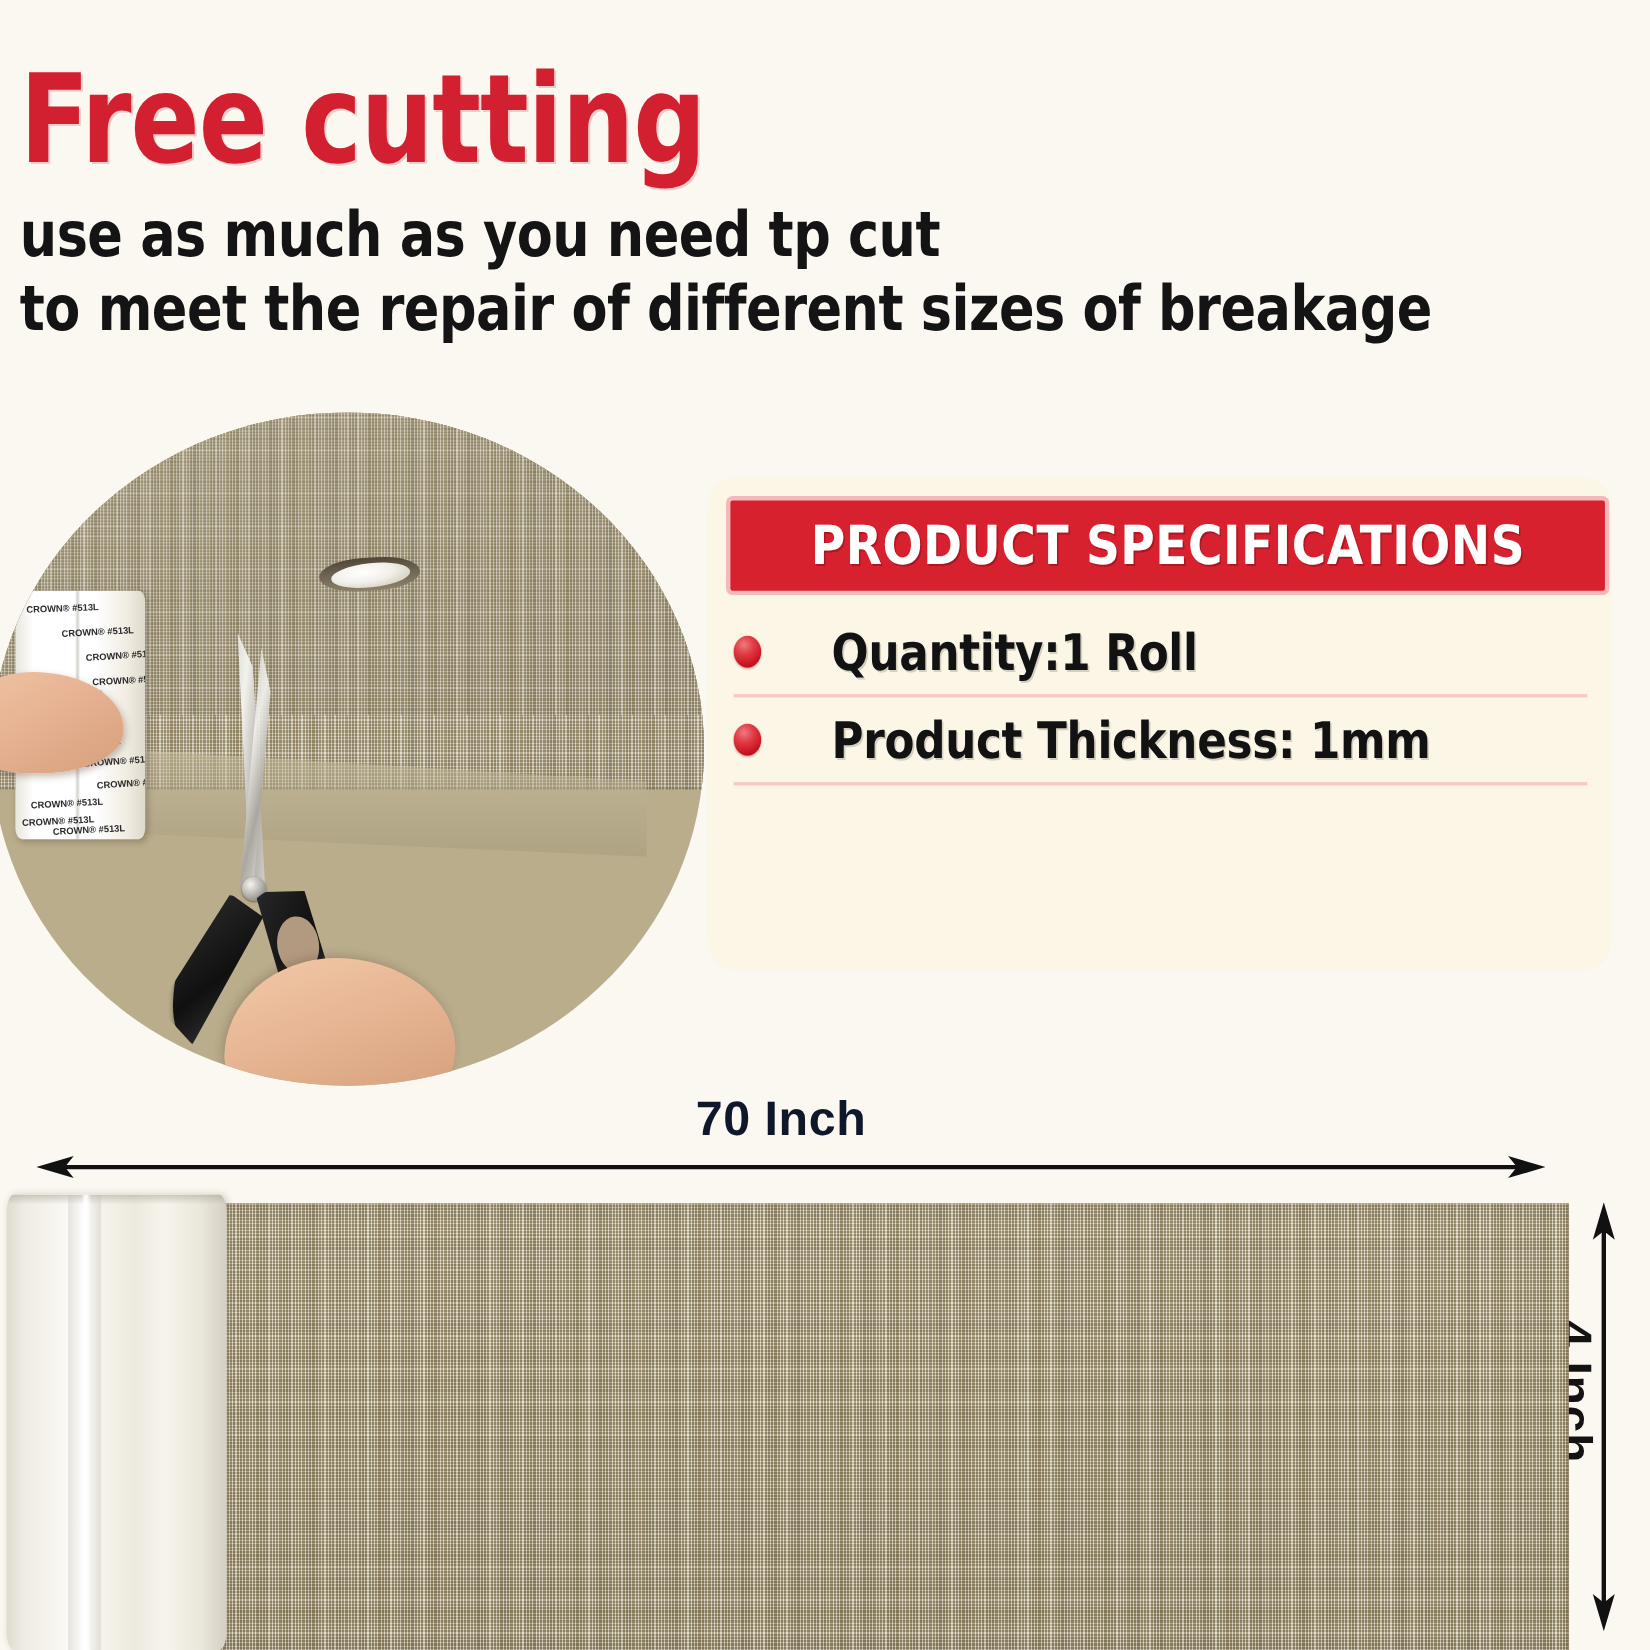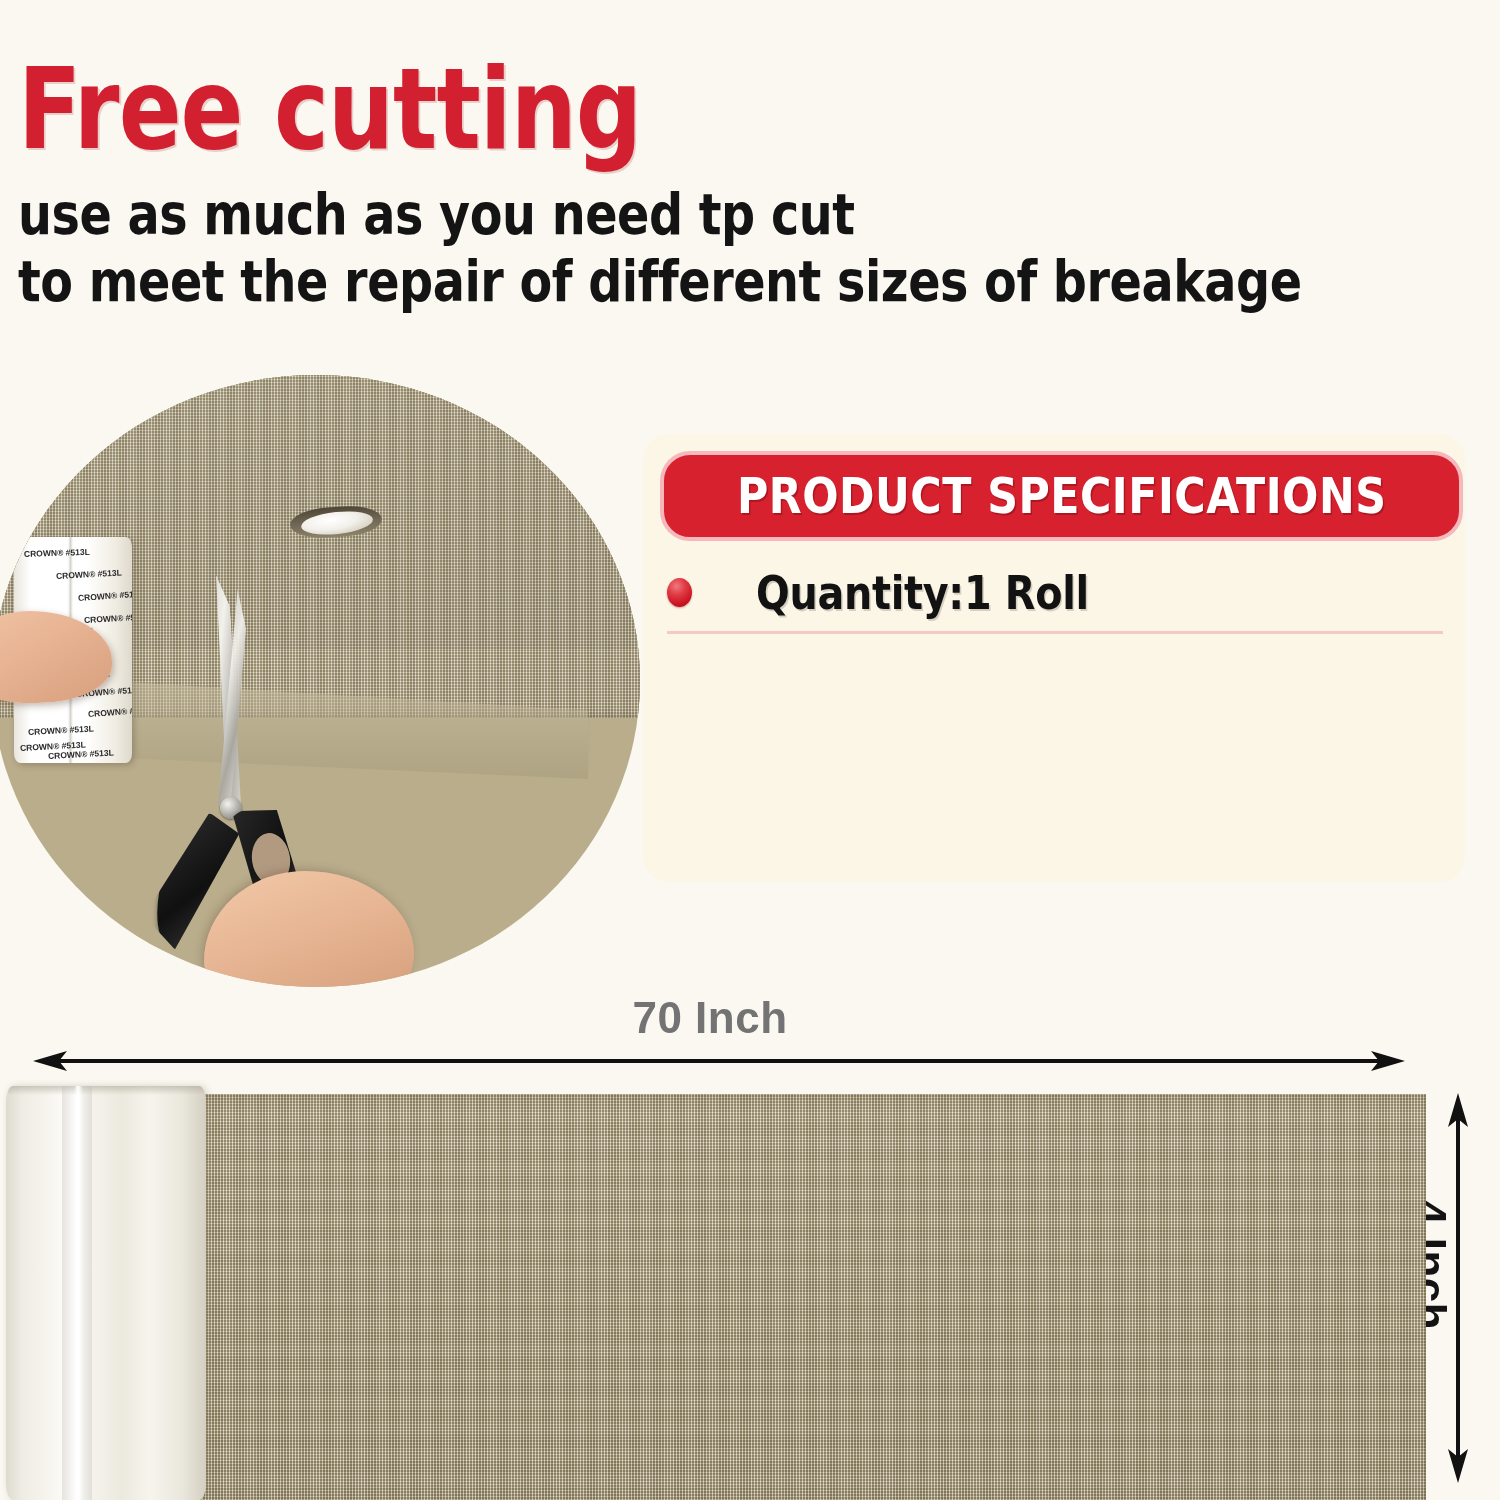--- a/index.html
+++ b/index.html
@@ -239,21 +239,21 @@
     border-radius: 26px;
   }
   #spec-banner {
     position: absolute;
     left: 17px;
     top: 17px;
     right: 2px;
     height: 90px;
     background: #d8212f;
     border: 4px solid #f5b9bd;
-    border-radius: 30px;
+    border-radius: 6px;
     box-sizing: border-box;
     display: flex;
     align-items: center;
     justify-content: center;
   }
   #spec-banner-title {
     font-family: "DejaVu Sans Condensed", "Liberation Sans Narrow", "Liberation Sans", sans-serif;
     font-weight: bold;
     font-size: 49px;
     color: #ffffff;
@@ -300,21 +300,21 @@
   
   #dim-top-label {
     position: absolute;
     left: 0;
     right: 0;
     top: 993px;
     text-align: center;
     font-family: "Liberation Sans", sans-serif;
     font-weight: bold;
     font-size: 44px;
-    color: #737373;
+    color: #0f172a;
     letter-spacing: 0.5px;
   }
   #dim-top-label span { position: relative; left: -40px; }
 
   #arrow-h {
     position: absolute;
     left: 33px;
     top: 1049px;
     width: 1372px;
     height: 24px;
@@ -451,20 +451,24 @@
 
   <div id="spec-panel">
     <div id="spec-banner">
       <div id="spec-banner-title">PRODUCT SPECIFICATIONS</div>
     </div>
     <div id="spec-list">
       <div class="spec-row">
         <div class="spec-bullet"></div>
         <div class="spec-text">Quantity:1 Roll</div>
       </div>
+      <div class="spec-row">
+        <div class="spec-bullet"></div>
+        <div class="spec-text">Product Thickness: 1mm</div>
+      </div>
     </div>
   </div>
 
   <div id="dim-top-label">
     <span>70 Inch</span>
   </div>
 
   <svg id="arrow-h" viewBox="0 0 1372 24">
     <line x1="14" y1="12" x2="1358" y2="12" stroke="#111111" stroke-width="4"></line>
     <polygon points="0,12 34,2 26,12 34,22" fill="#111111"></polygon>

